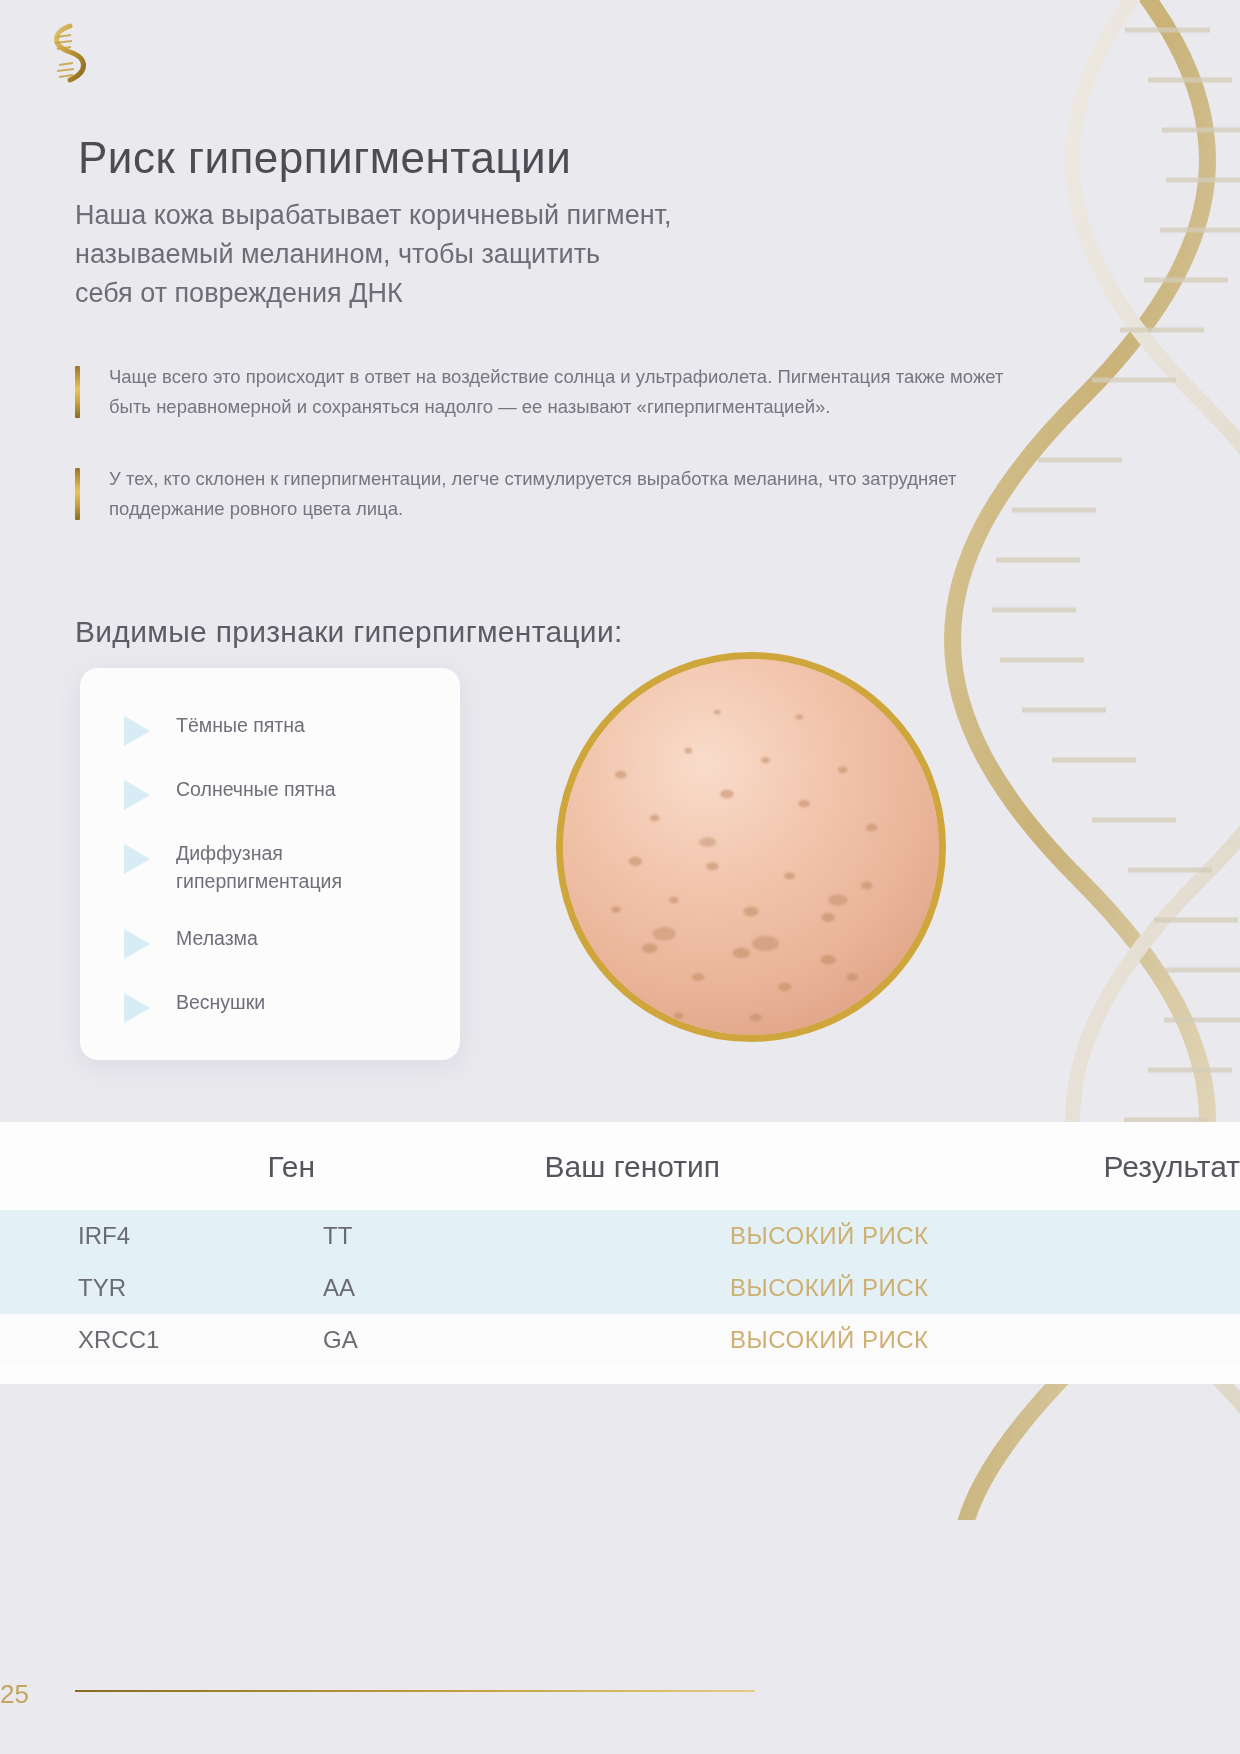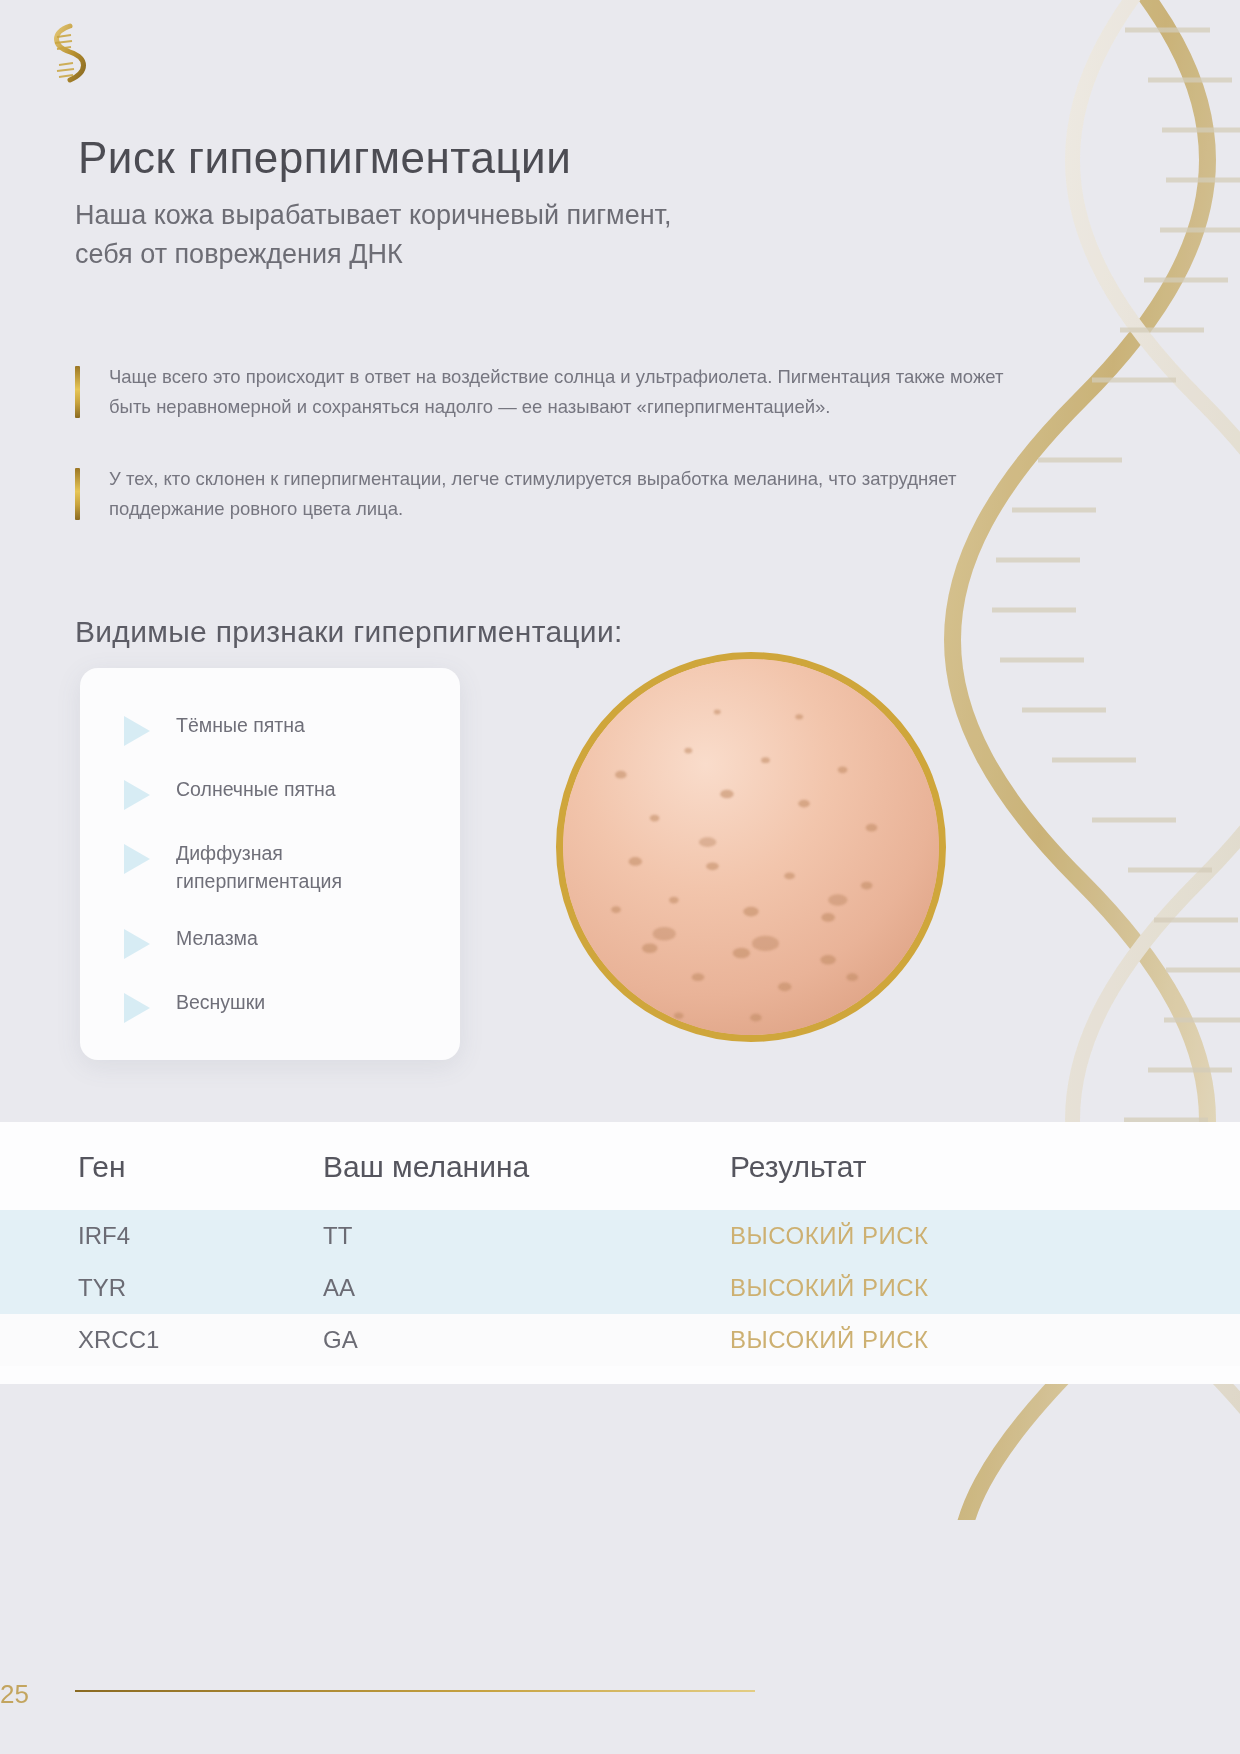--- a/index.html
+++ b/index.html
@@ -172,21 +172,21 @@
   .gtable {
     width: 1240px;
     border-collapse: collapse;
     table-layout: fixed;
   }
   .gtable col.c1 { width: 315px; }
   .gtable col.c2 { width: 405px; }
   .gtable col.c3 { width: 520px; }
 
   .gtable th {
-    text-align: left;
+    text-align: right;
     font-size: 30px;
     font-weight: 300;
     color: #55555e;
     padding: 28px 0 26px 0;
     background: #fdfdfe;
   }
   .gtable th.h1 { padding-left: 78px; }
   .gtable th.h2 { padding-left: 8px; }
   .gtable th.h3 { padding-left: 10px; }
 
@@ -300,20 +300,21 @@
         <line x1="17" y1="49" x2="34" y2="47"></line>
         <line x1="19" y1="55" x2="33" y2="53"></line>
       </g>
     </svg>
   </div>
 
   <h1 class="title">Риск гиперпигментации</h1>
 
   <div class="subtitle">
     <span>Наша кожа вырабатывает коричневый пигмент,</span>
+    <span>называемый меланином, чтобы защитить</span>
     <span>себя от повреждения ДНК</span>
   </div>
 
   <div class="quotes">
     <div class="quote">
       <span class="quote-bar"></span>
       <p>Чаще всего это происходит в ответ на воздействие солнца и ультрафиолета. Пигментация также может быть неравномерной и сохраняться надолго — ее называют «гиперпигментацией».</p>
     </div>
     <div class="quote">
       <span class="quote-bar"></span>
@@ -401,21 +402,21 @@
   <div class="table-band">
     <table class="gtable">
       <colgroup>
           <col class="c1">
           <col class="c2">
           <col class="c3">
         </colgroup>
       <thead>
         <tr>
           <th class="h1">Ген</th>
-          <th class="h2">Ваш меланина</th>
+          <th class="h2">Ваш генотип</th>
           <th class="h3">Результат</th>
         </tr>
       </thead>
       <tbody>
         <tr class="odd">
           <td class="g">IRF4</td>
           <td class="t">TT</td>
           <td class="r">ВЫСОКИЙ РИСК</td>
         </tr>
         <tr class="odd">

